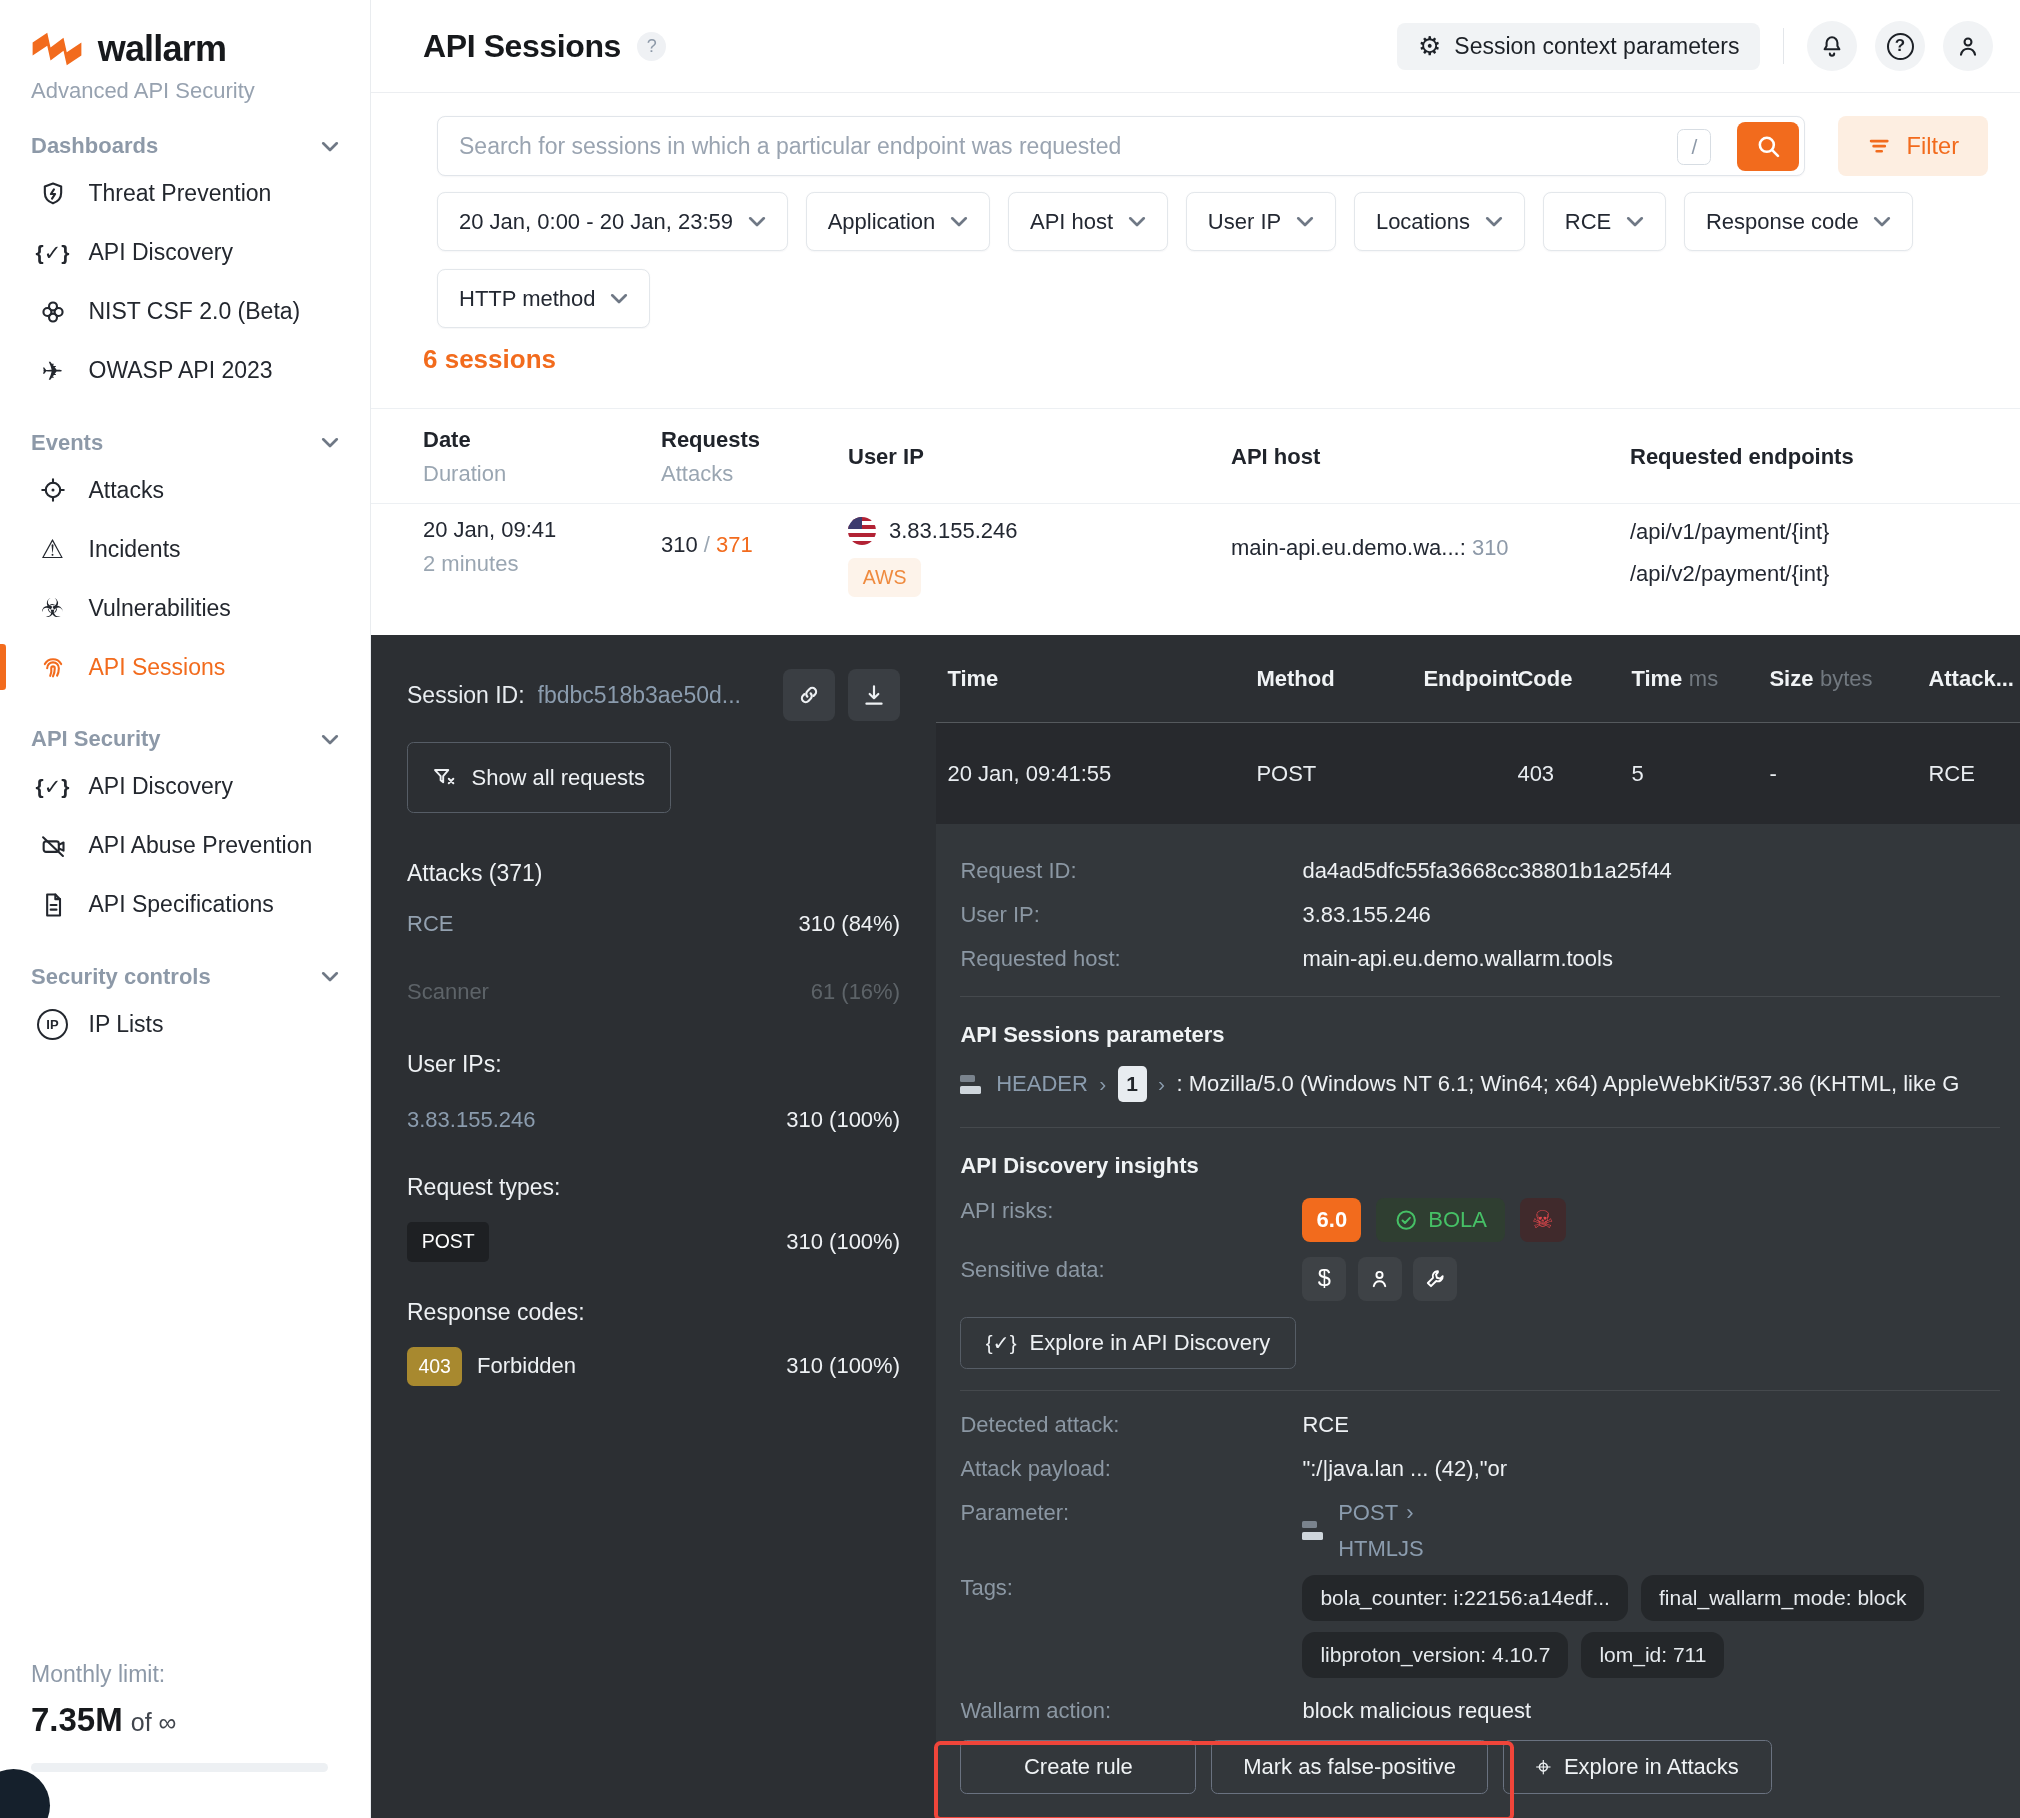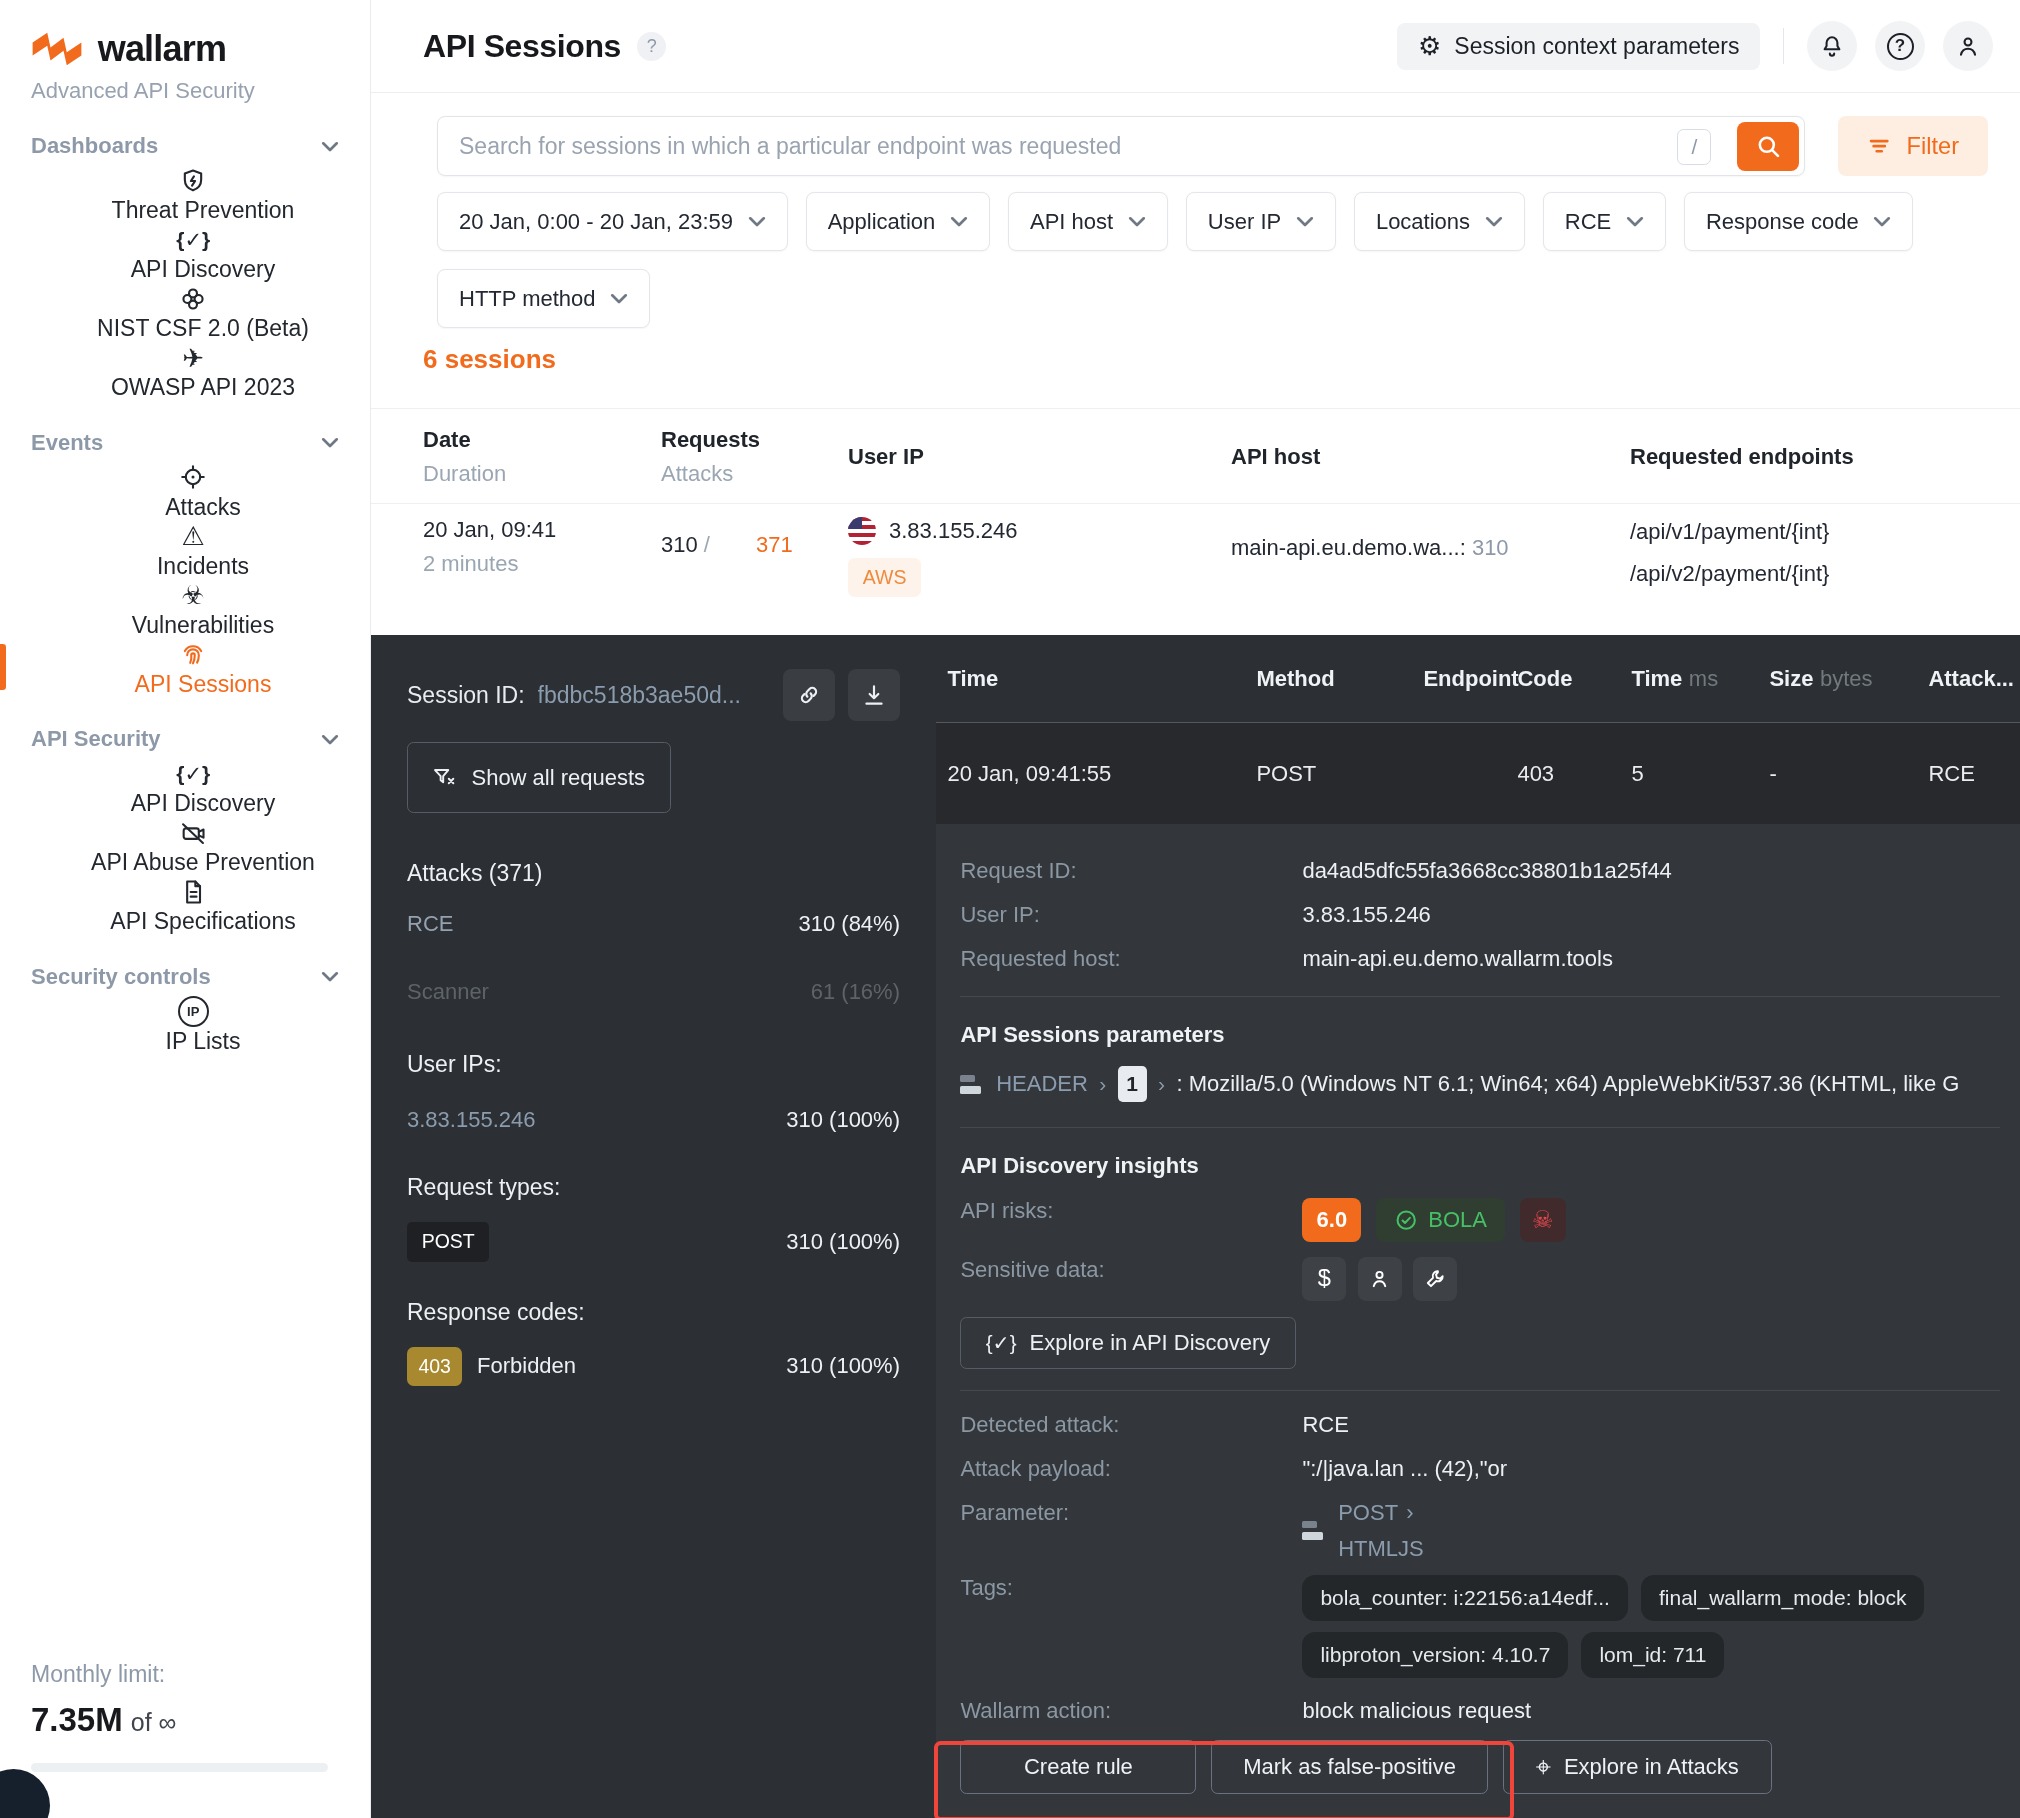--- a/index.html
+++ b/index.html
@@ -13,21 +13,21 @@
   .logo-area { padding:28px 31px 0 31px; }
   .logo-row { display:flex; align-items:center; gap:14.7px; }
   .logo-mark { width:52px; height:36px; flex:0 0 auto; }
   .logo-text { font-size:36px; font-weight:bold; color:#17191c; letter-spacing:-0.8px; }
   .brand-sub { margin-top:8.1px; font-size:22px; color:#97a2b0; }
 
   .nav-section-header { display:flex; align-items:center; justify-content:space-between;
       padding:0 31px; height:36px; margin-top:24.4px; }
   .nav-section-header .sec-label { font-size:22px; font-weight:bold; color:#8d99a8; }
   .nav-item { position:relative; display:flex; align-items:center; height:59px; padding-left:36px;
-      font-size:23px; color:#23272e; cursor:pointer;flex-direction:column; }
+      font-size:23px; color:#23272e; cursor:pointer; }
   .nav-item .nicon { width:33px; height:33px; margin-right:19.5px; display:flex; align-items:center;
       justify-content:center; color:#23272e; font-size:26px; line-height:1; flex:0 0 auto; }
   .nav-item svg { width:28px; height:28px; stroke:#23272e; fill:none; stroke-width:1.8;
       stroke-linecap:round; stroke-linejoin:round; }
   .nav-item.active { color:#f26b1d; }
   .nav-item.active svg { stroke:#f26b1d; }
   .nav-item.active::before { content:""; position:absolute; left:0; top:6.5px; width:5.7px; height:46px;
       background:#f26b1d; border-radius:0 3.3px 3.3px 0; }
   .ip-badge-icon { width:31px; height:31px; border:2px solid #23272e; border-radius:50%;
       display:flex; align-items:center; justify-content:center; font-size:13px; font-weight:bold; color:#23272e; }
@@ -92,21 +92,21 @@
       display:grid; grid-template-columns:238px 187px 383px 399px auto; padding:18px 24.4px 16.3px 52px; }
   .col-main { font-size:22px; font-weight:bold; color:#20242b; }
   .col-sub { font-size:22px; color:#9aa6b2; margin-top:8.1px; }
   .col-center { align-self:center; }
   .sess-row { display:grid; grid-template-columns:238px 187px 383px 399px auto; padding:13px 24.4px 0 52px;
       height:116px; cursor:pointer; }
   .cell-date { display:flex; flex-direction:column; gap:8.1px; font-size:22px; color:#232832; }
   .muted-txt { color:#9aa6b2; }
   .cell-req { margin-top:14.7px; font-size:22px; color:#232832; }
   .slash-sep { color:#9aa6b2; }
-  .attacks-num { color:#f26b1d;margin-left:40px; }
+  .attacks-num { color:#f26b1d; }
   .cell-ip { display:flex; flex-direction:column; align-items:flex-start; gap:13px; }
   .ip-line { display:flex; align-items:center; gap:13px; font-size:22px; color:#232832; }
   .us-flag { position:relative; width:28px; height:28px; border-radius:50%; overflow:hidden; flex:0 0 auto;
       background:repeating-linear-gradient(180deg,#b22234 0 4.1px,#ffffff 4.1px 8.1px); }
   .us-flag::after { content:""; position:absolute; left:0; top:0; width:14px; height:12.2px; background:#3c3b6e; }
   .aws-badge { background:#fdf3ea; color:#ef8a3e; font-size:19.5px; padding:8.1px 14.7px; border-radius:6.5px; }
   .cell-host { margin-top:18px; font-size:22px; color:#232832; }
   .host-count { color:#8d99a8; }
   .cell-endpoints { display:flex; flex-direction:column; gap:16.3px; font-size:22px; color:#232832; padding-top:1.6px; }
 

